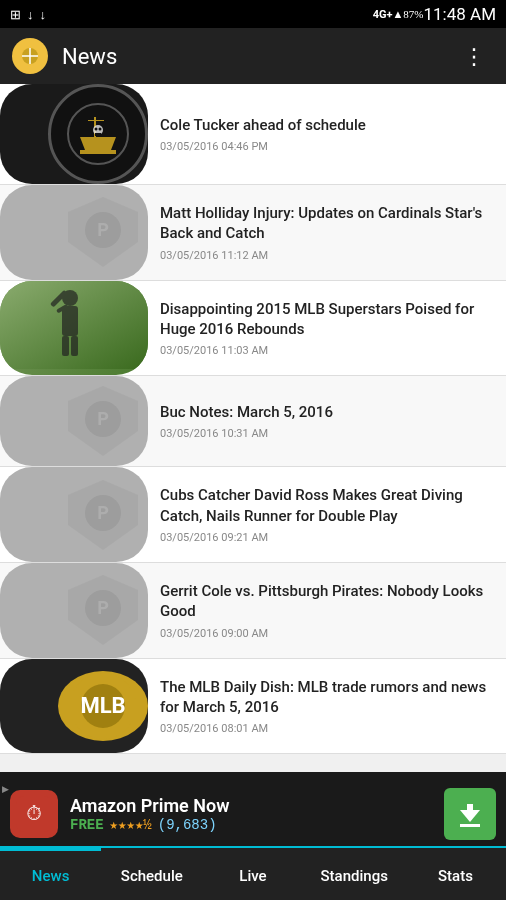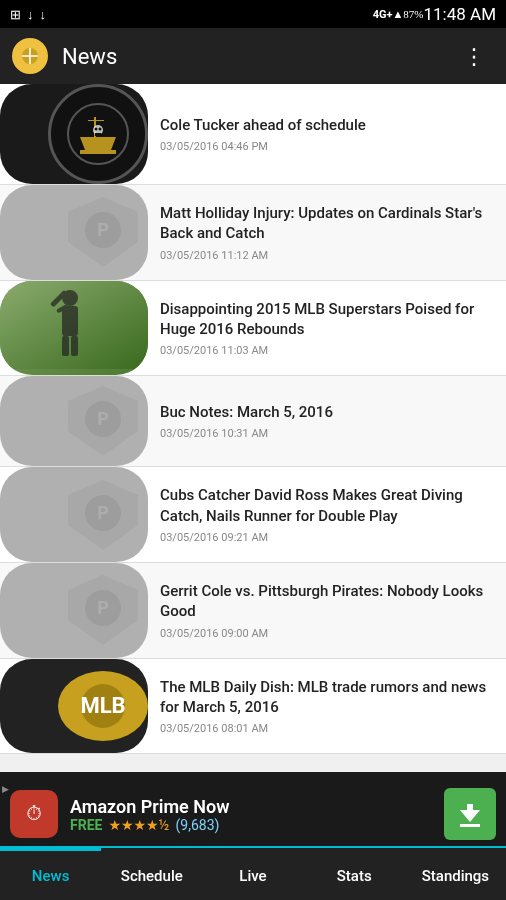--- a/index.html
+++ b/index.html
@@ -200,20 +200,21 @@
       font-size: 18px;
       color: #fff;
       font-weight: 600;
     }
     .ad-subtitle {
       font-size: 14px;
       color: #fff;
       display: flex;
       align-items: center;
       gap: 6px;
+      font-family: Liberation Mono, monospace;
     }
     .ad-free {
       color: #4caf50;
       font-weight: 700;
     }
     .stars {
       color: #f0a020;
       font-size: 14px;
     }
     .ad-download {
@@ -425,18 +426,18 @@
   <div class="nav-item active">
     <span>News</span>
   </div>
   <div class="nav-item">
     <span>Schedule</span>
   </div>
   <div class="nav-item">
     <span>Live</span>
   </div>
   <div class="nav-item">
+    <span>Standings</span>
+  </div>
+  <div class="nav-item">
     <span>Stats</span>
   </div>
-  <div class="nav-item">
-    <span>Standings</span>
-  </div>
 </div>
 
 </body></html>

